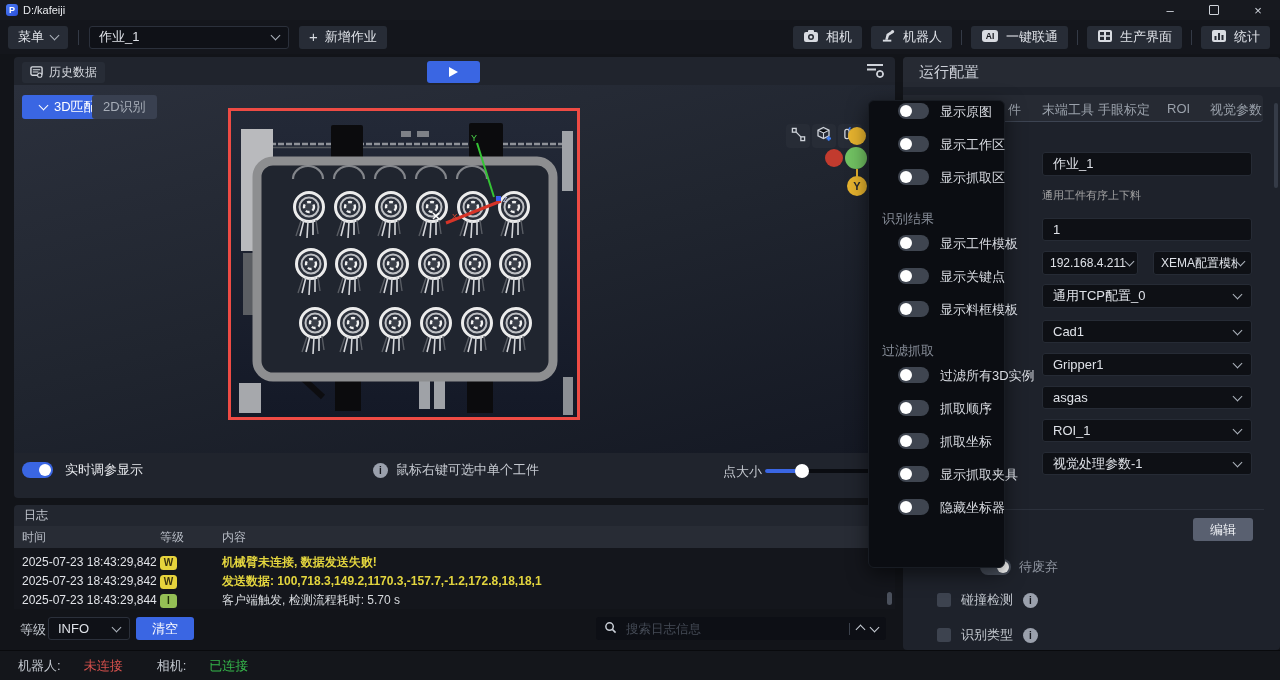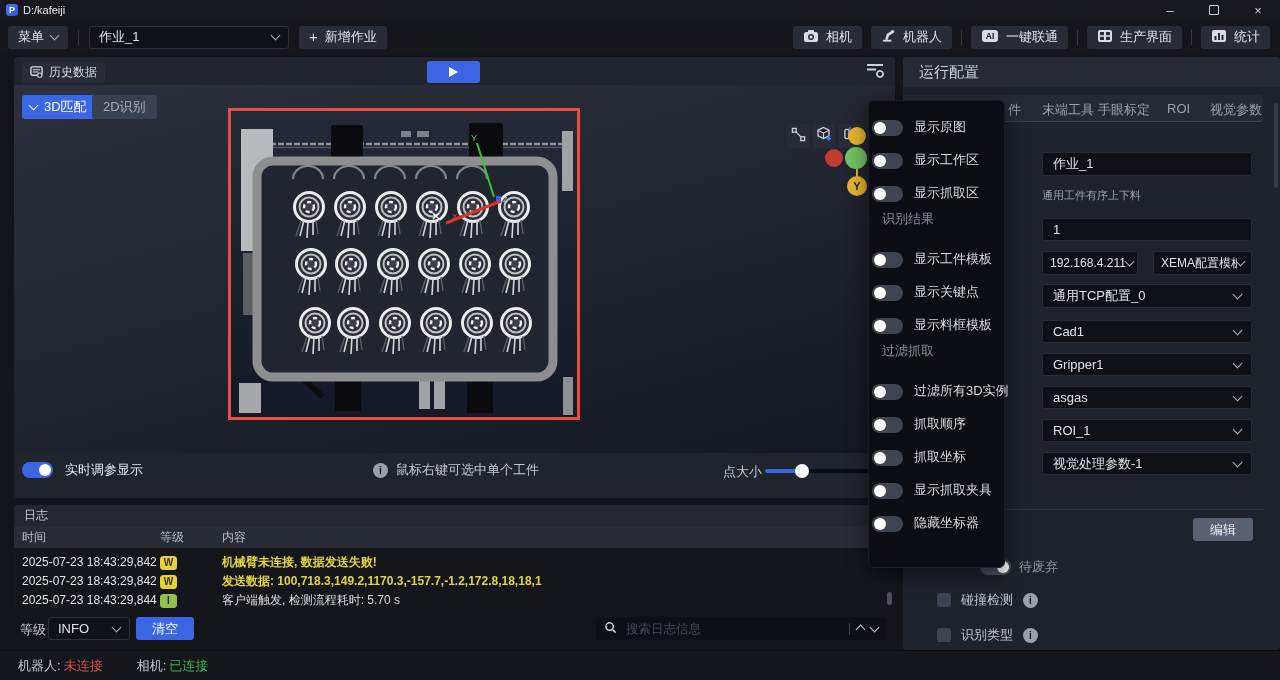--- a/index.html
+++ b/index.html
@@ -27,21 +27,21 @@
   .chv.white { border-color:#fff; }
   .mb-right { margin-left:auto; display:flex; align-items:center; gap:9px; padding-right:10px; }
   .plus { font-size:15px; color:#d8dbe1; line-height:1; margin-top:-2px; }
   
   .viewer-panel { position:absolute; left:14px; top:57px; width:881px; height:441px; background:#20242d; border-radius:4px; }
   .canvas { position:absolute; left:0; top:28px; width:881px; height:368px; background:linear-gradient(165deg,#2b303c 0%, #20252f 50%, #141823 100%); }
   .history-btn { position:absolute; left:8px; top:5px; height:21px; background:#272c36; border-radius:3px; display:flex; align-items:center; gap:6px; padding:0 8px; font-size:12px; color:#d6d9df; z-index:2; }
   .play-btn { position:absolute; left:413px; top:4px; width:53px; height:22px; background:#3a66e3; border-radius:3px; display:flex; align-items:center; justify-content:center; z-index:2; }
   .play-tri { width:0; height:0; border-left:9px solid #fff; border-top:5.5px solid transparent; border-bottom:5.5px solid transparent; }
   .settings-btn { position:absolute; left:848px; top:3px; width:26px; height:24px; display:flex; align-items:center; justify-content:center; z-index:2; }
-  .tab3d { position:absolute; left:8px; top:38px; height:24px; background:#3a66e3; border-radius:3px; color:#fff; display:flex; gap:7px; padding:0 8px; align-items:center; font-size:13px; z-index:2; }
+  .tab3d { position:absolute; left:8px; top:38px; height:24px; background:#3a66e3; border-radius:3px; color:#fff; display:flex; gap:7px; padding:0 18px; align-items:center; font-size:13px; z-index:2; }
   .tab2d { position:absolute; left:78px; top:38px; height:24px; background:#394050; border-radius:3px; color:#a7adb8; display:flex; align-items:center; padding:0 11px; font-size:13px; z-index:2; }
   .roi { position:absolute; left:214px; top:51px; width:346px; height:306px; border:3px solid #ee4b44; z-index:1; }
   .vtool { position:absolute; top:67px; width:24px; height:24px; background:#272c36; border-radius:4px; display:flex; align-items:center; justify-content:center; z-index:2; }
   .gdot { position:absolute; border-radius:50%; z-index:2; }
   .gstem { position:absolute; width:2px; background:#e5b22e; z-index:2; }
   .gy { display:flex; align-items:center; justify-content:center; font-size:11px; font-weight:bold; color:#23262e; }
   .live-row { position:absolute; left:8px; top:404px; display:flex; align-items:center; gap:12px; z-index:2; }
   .live-label { font-size:13px; color:#e8eaee; }
   .hint { position:absolute; left:359px; top:404px; display:flex; gap:8px; align-items:center; font-size:13px; color:#c6cad1; z-index:2; }
   .ps-label { position:absolute; left:709px; top:406px; font-size:13px; color:#c6cad1; z-index:2; }
@@ -49,21 +49,21 @@
   .slider-fill { width:37px; height:4px; background:#3a66e3; border-radius:2px; }
   .slider-thumb { position:absolute; left:30px; top:-5px; width:14px; height:14px; border-radius:50%; background:#fff; }
   
   .tgl { width:31px; height:16px; border-radius:8px; background:#3f4550; position:relative; flex:none; }
   .tgl::after { content:""; position:absolute; width:12px; height:12px; border-radius:50%; background:#fff; top:2px; left:2px; }
   .tgl.on { background:#3a66e3; }
   .tgl.on::after { left:17px; }
   .tgl.knob-right::after { left:17px; }
   
   .overlay-menu { position:absolute; left:868px; top:100px; width:137px; height:468px; background:#0b0d12; border:1px solid #181c23; border-radius:6px; box-shadow:0 6px 20px rgba(0,0,0,.55); z-index:30; padding-top:2px; box-sizing:border-box; }
-  .om-item { height:33px; display:flex; align-items:flex-end; gap:11px; padding:0 3px; }
+  .om-item { height:33px; display:flex; align-items:flex-start; gap:11px; padding:0 29px; }
   .om-label { font-size:13px; color:#d9dce2; white-space:nowrap; }
   .om-header { height:33px; display:flex; align-items:center; padding:0 13px; font-size:13px; color:#878d98; white-space:nowrap; }
   
   .right-panel { position:absolute; left:903px; top:57px; width:377px; height:593px; background:#1e222b; border-radius:4px; }
   .rp-header { height:30px; background:#262a33; border-radius:4px 4px 0 0; display:flex; align-items:center; padding:0 16px; font-size:15px; color:#ccd0d8; }
   .rp-tabbar { position:absolute; left:0; top:38px; width:360px; height:27px; background:#262a33; border-radius:0 4px 4px 0; border-bottom:1px solid #3d4452; box-sizing:border-box; }
   .rp-tab { position:absolute; top:6px; font-size:13px; color:#9aa1ab; white-space:nowrap; }
   .fld { position:absolute; left:139px; width:210px; height:24px; background:#0e1015; border:1px solid #262b35; border-radius:3px; box-sizing:border-box; display:flex; align-items:center; padding:0 10px; font-size:13px; color:#dfe2e8; white-space:nowrap; overflow:hidden; }
   .fld .chv { margin-left:auto; }
   .mode-label { position:absolute; left:139px; top:131px; font-size:11px; color:#a3a3a3; }
@@ -96,21 +96,21 @@
   .lf-select { position:absolute; left:34px; top:0; width:82px; }
   .clear-btn { position:absolute; left:122px; top:0; width:58px; height:23px; background:#3a66e3; border-radius:3px; color:#fff; font-size:13px; display:flex; align-items:center; justify-content:center; }
   .search-box { position:absolute; left:582px; top:0; width:290px; height:23px; background:#0d0f15; border-radius:3px; display:flex; align-items:center; padding:0 8px; gap:7px; box-sizing:border-box; }
   .search-input { flex:1; background:transparent; border:none; outline:none; color:#dfe2e8; font-size:12.5px; font-family:inherit; min-width:0; }
   .search-input::placeholder { color:#454b56; }
   .sb-div { width:1px; height:12px; background:#3a404b; }
   .chv-up { transform:rotate(-135deg); margin-top:2px; border-color:#c9ced6; }
   .chv-down { border-color:#c9ced6; }
   
   .statusbar { position:absolute; left:0; top:650px; width:1280px; height:30px; background:#14161b; border-top:1px solid #090a0d; display:flex; align-items:center; gap:34px; padding-left:18px; box-sizing:border-box; font-size:13px; }
-  .sb-group { display:flex; gap:3px; }
+  .sb-group { display:flex; gap:23px; }
   .sb-label { color:#c3c8cf; }
 </style>
 </head>
 <body>
 
 <div class="titlebar">
   <div class="logo">P</div>
   <div class="title-text">D:/kafeiji</div>
   <div class="win-controls">
     <div class="win-btn">–</div>

